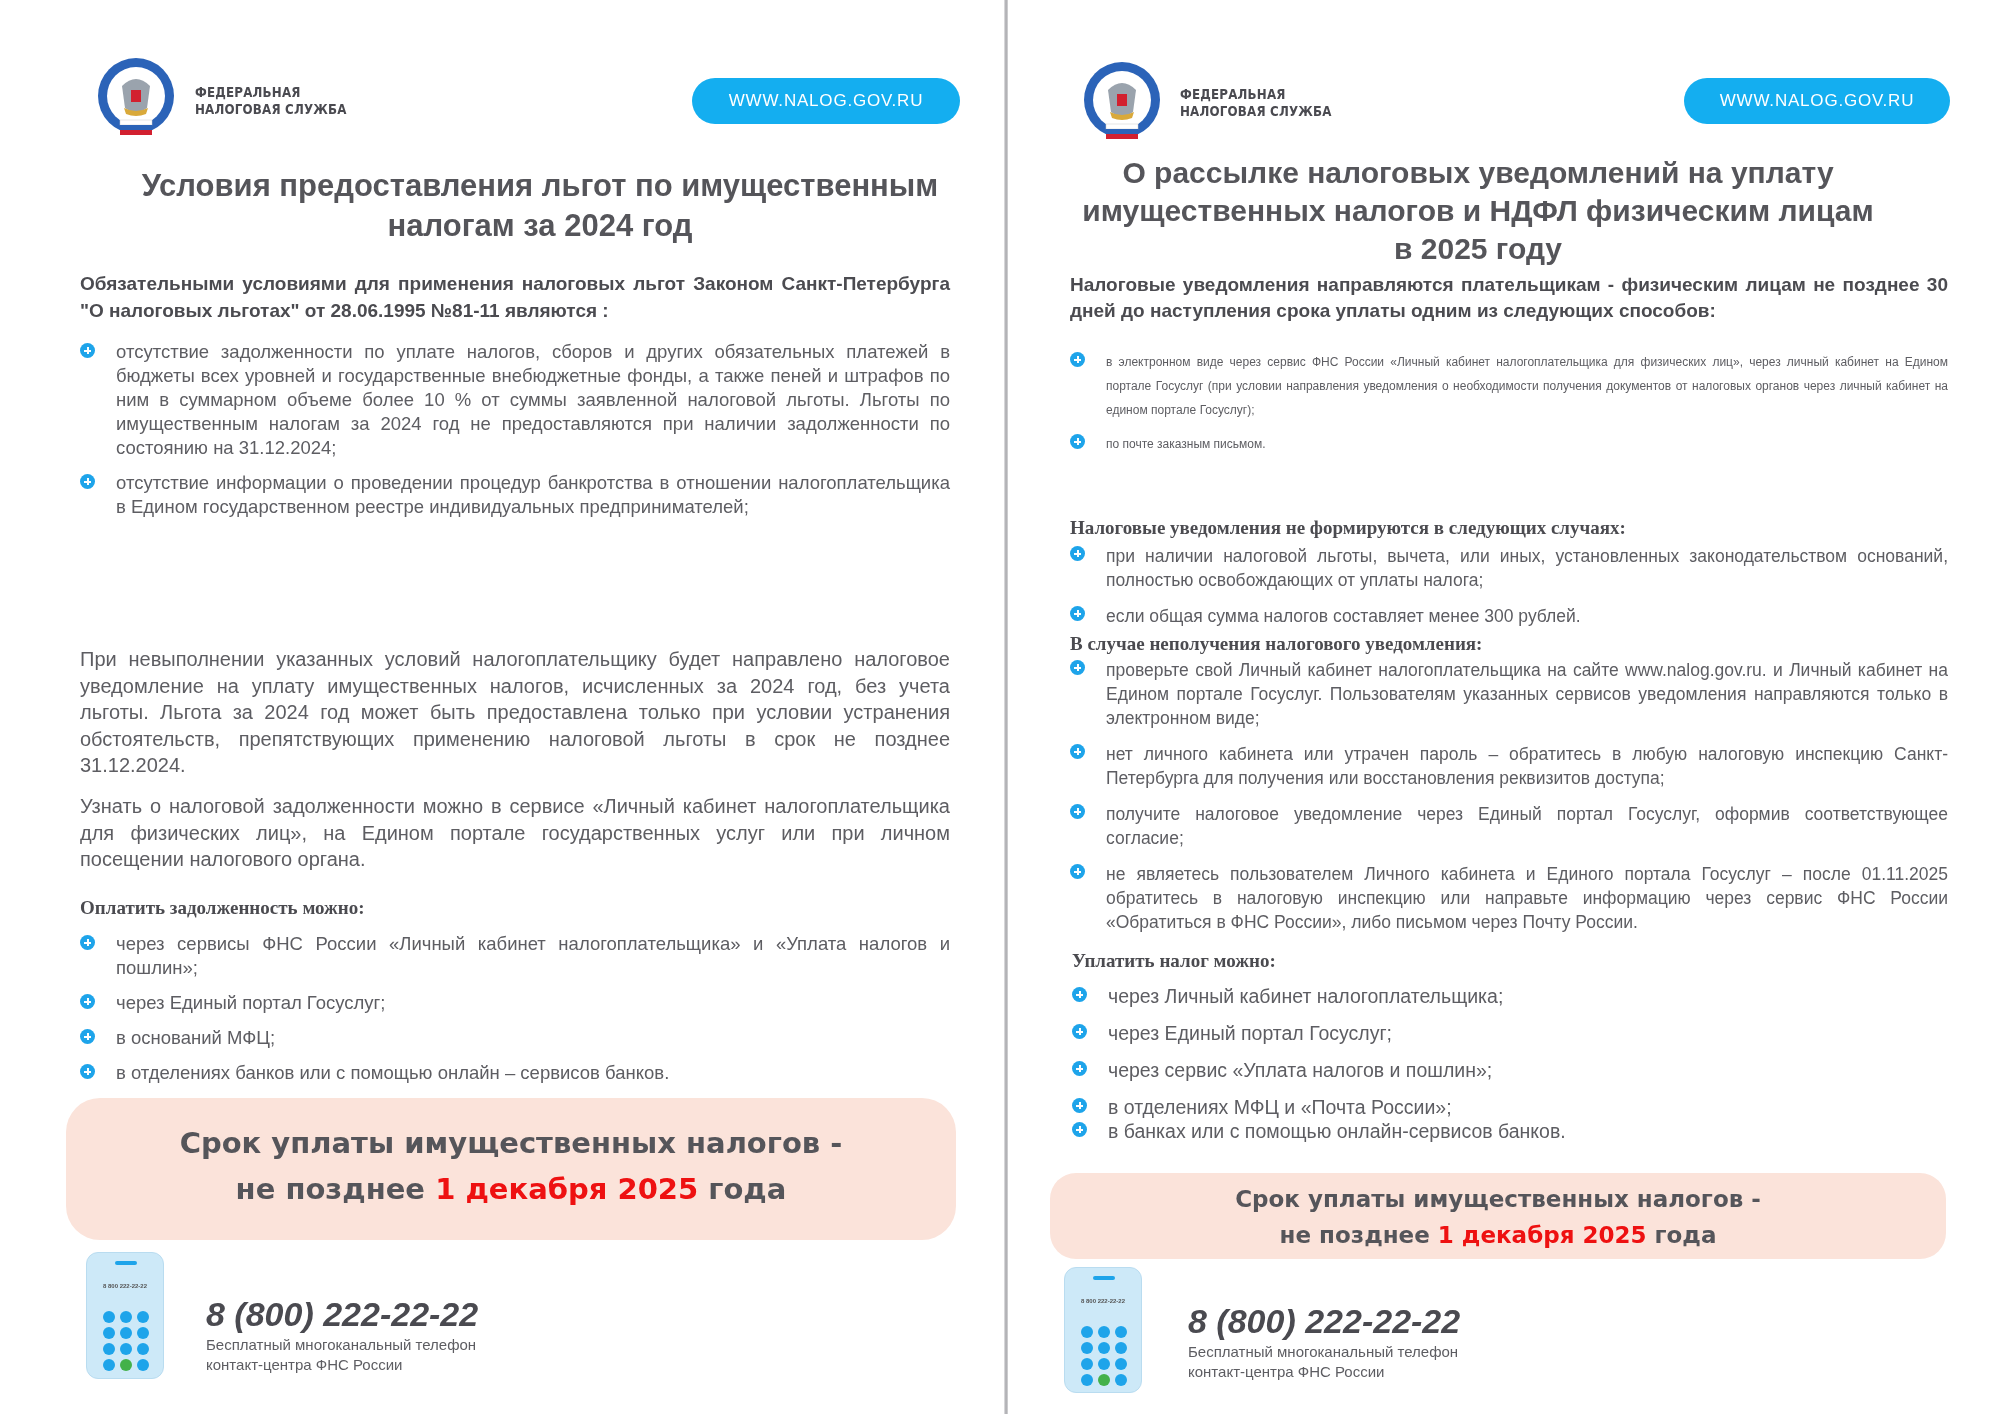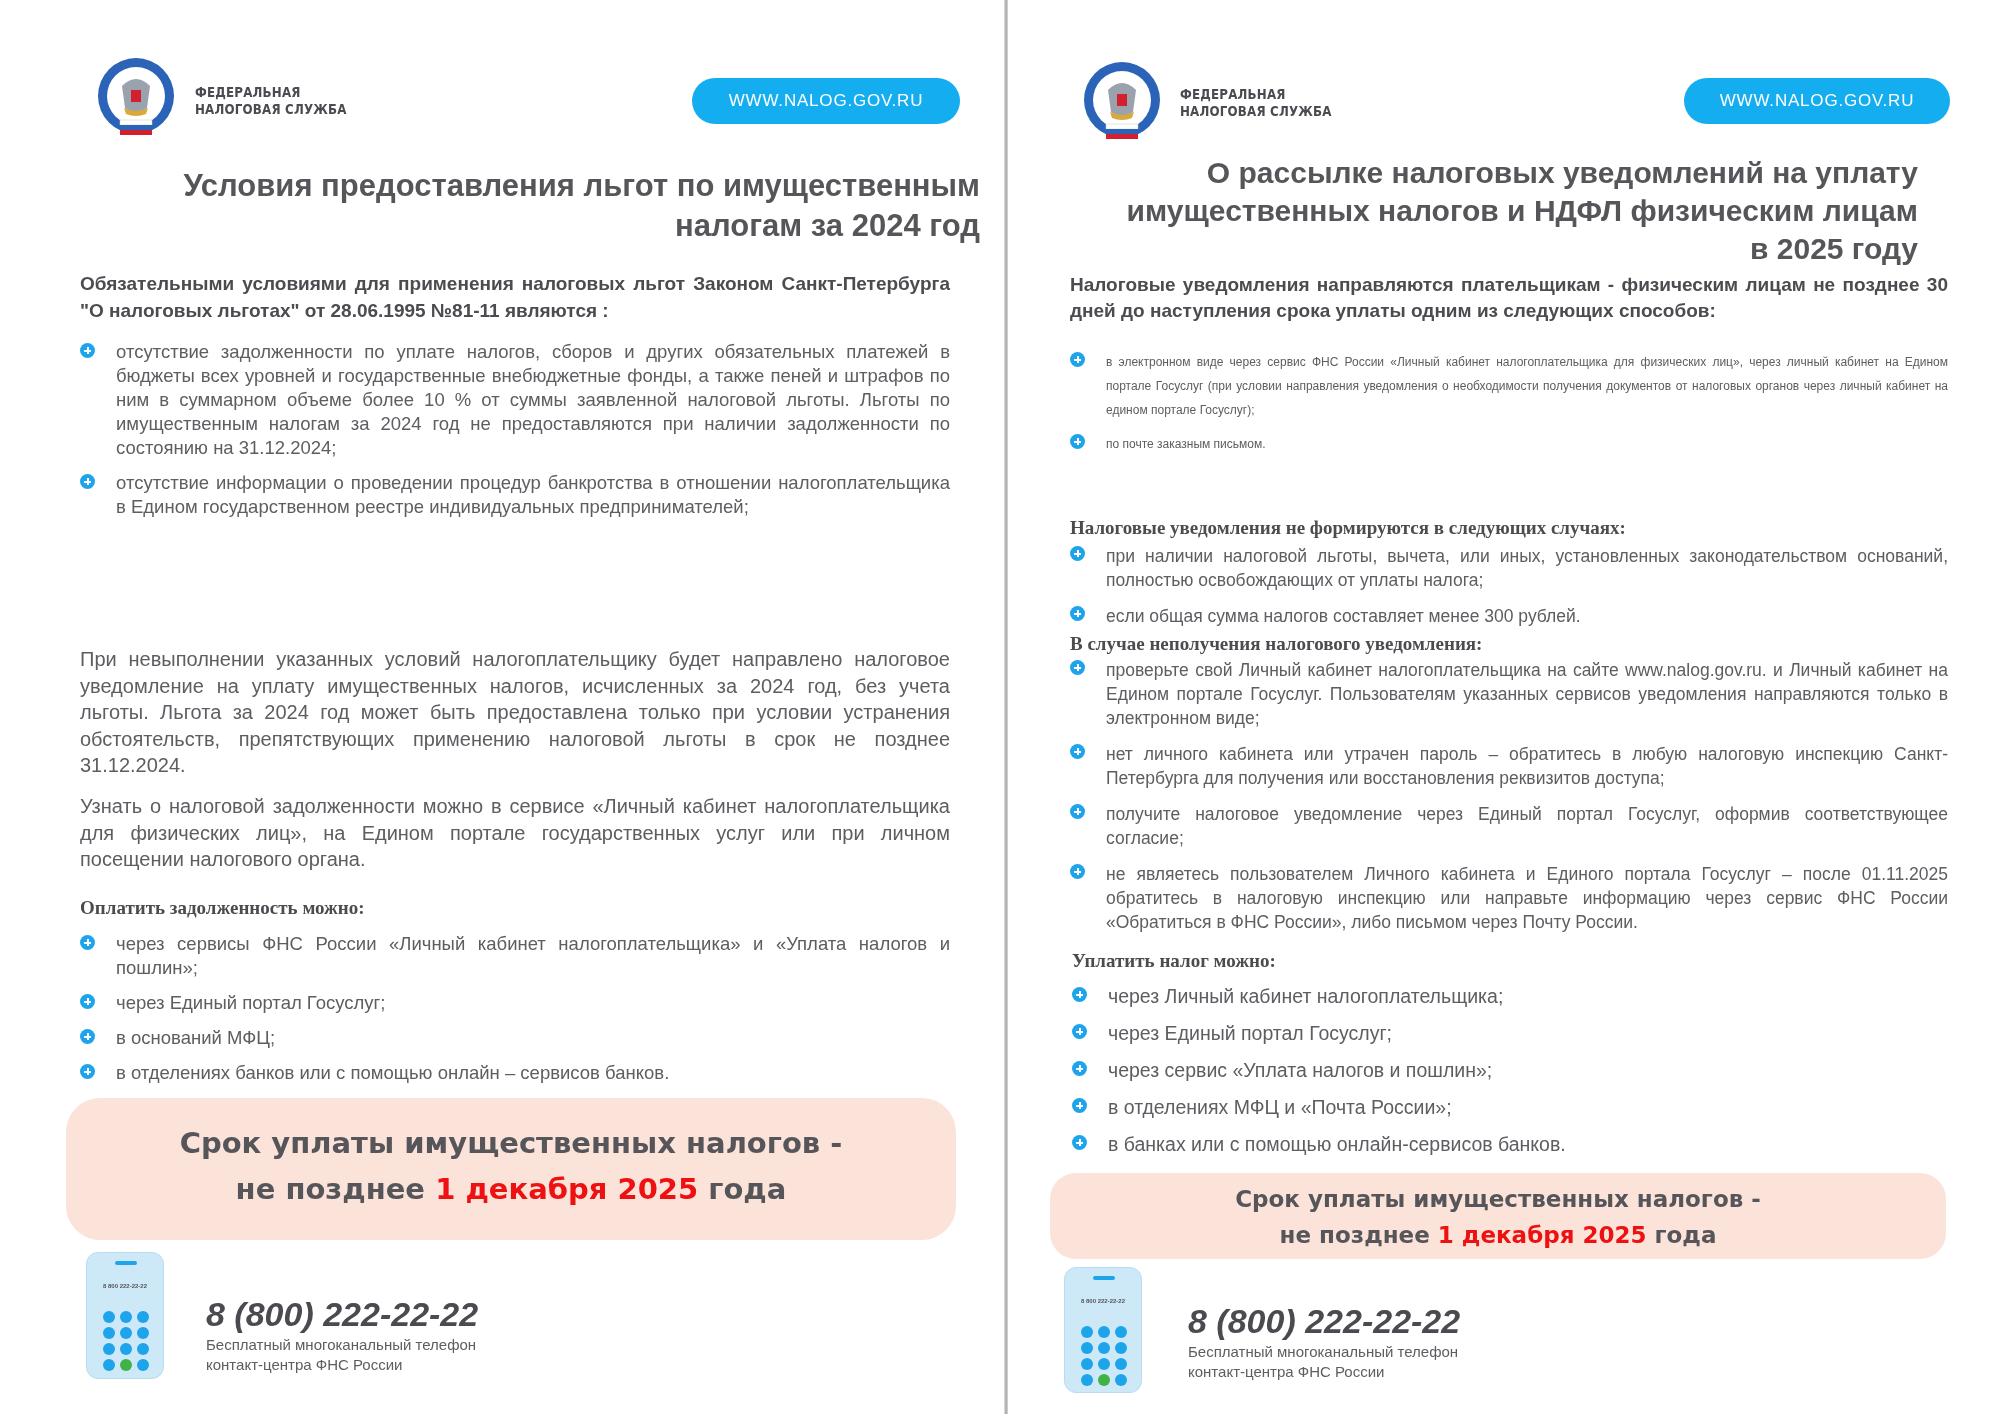--- a/index.html
+++ b/index.html
@@ -14,21 +14,21 @@
 
   
   .logo { position: absolute; width: 80px; height: 80px; }
   .logo svg { width: 100%; height: 100%; display: block; }
   .org-name { position: absolute; font-family: "DejaVu Sans", sans-serif; font-weight: bold; font-size: 13.5px;
               line-height: 17px; color: #4a4a50; transform: scaleX(0.88); transform-origin: left top; letter-spacing: 0.2px; }
   .site-pill { position: absolute; height: 46px; border-radius: 23px; background: #14aef0; color: #ffffff;
                font-family: "Liberation Sans", sans-serif; font-size: 17px; letter-spacing: 0.8px;
                display: flex; align-items: center; justify-content: center; }
 
-  .doc-title { position: absolute; text-align: right; font-family: "Liberation Sans", sans-serif; font-weight: bold;
+  .doc-title { position: absolute; text-align: center; font-family: "Liberation Sans", sans-serif; font-weight: bold;
                color: #55555a; }
 
   .lead { position: absolute; font-weight: bold; color: #4b4b50; text-align: justify; }
   .body-text { color: #5d5d62; text-align: justify; }
   .para { position: absolute; }
 
   ul.bullets { position: absolute; list-style: none; }
   ul.bullets li { position: relative; text-align: justify; color: #5d5d62; }
   .bullet-icon { position: absolute; left: 0; width: 15px; height: 15px; border-radius: 50%; background: #1ea4ea; }
   .bullet-icon::before { content: ""; position: absolute; left: 4px; top: 6.5px; width: 7px; height: 2px; background: #ffffff; }
@@ -236,21 +236,21 @@
       <span>через Личный кабинет налогоплательщика;</span>
     </li>
     <li style="padding-left:36px; margin-bottom:13px;">
       <span class="bullet-icon" style="top:3px;"></span>
       <span>через Единый портал Госуслуг;</span>
     </li>
     <li style="padding-left:36px; margin-bottom:13px;">
       <span class="bullet-icon" style="top:3px;"></span>
       <span>через сервис «Уплата налогов и пошлин»;</span>
     </li>
-    <li style="padding-left:36px; margin-bottom:13px;">
+    <li style="padding-left:36px; ">
       <span class="bullet-icon" style="top:3px;"></span>
       <span>в отделениях МФЦ и «Почта России»;</span>
     </li>
     <li style="padding-left:36px;">
       <span class="bullet-icon" style="top:3px;"></span>
       <span>в банках или с помощью онлайн-сервисов банков.</span>
     </li>
   </ul>
 
   <div class="deadline-box" style="left:42px; top:1173px; width:896px; height:86px; padding-top:8px; font-size:23px; line-height:36px; border-radius:26px;">

